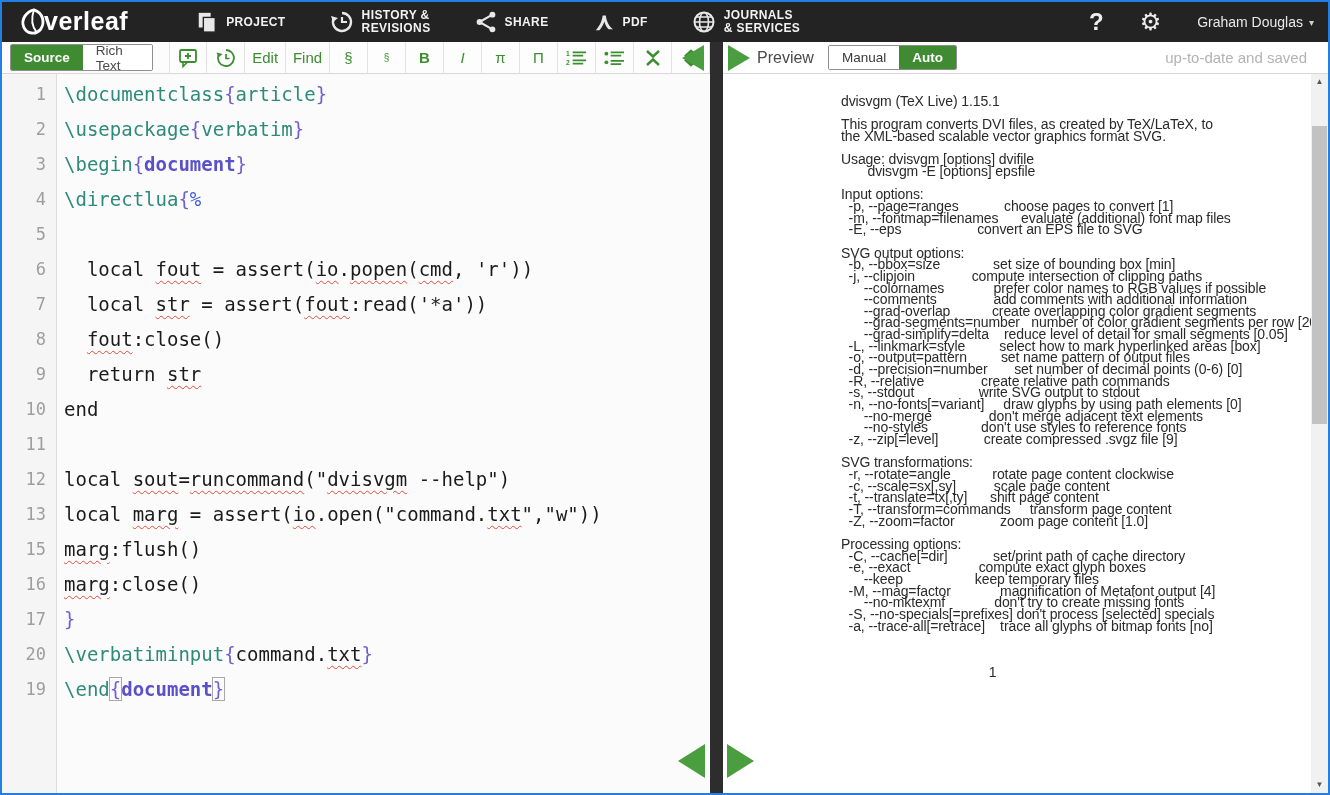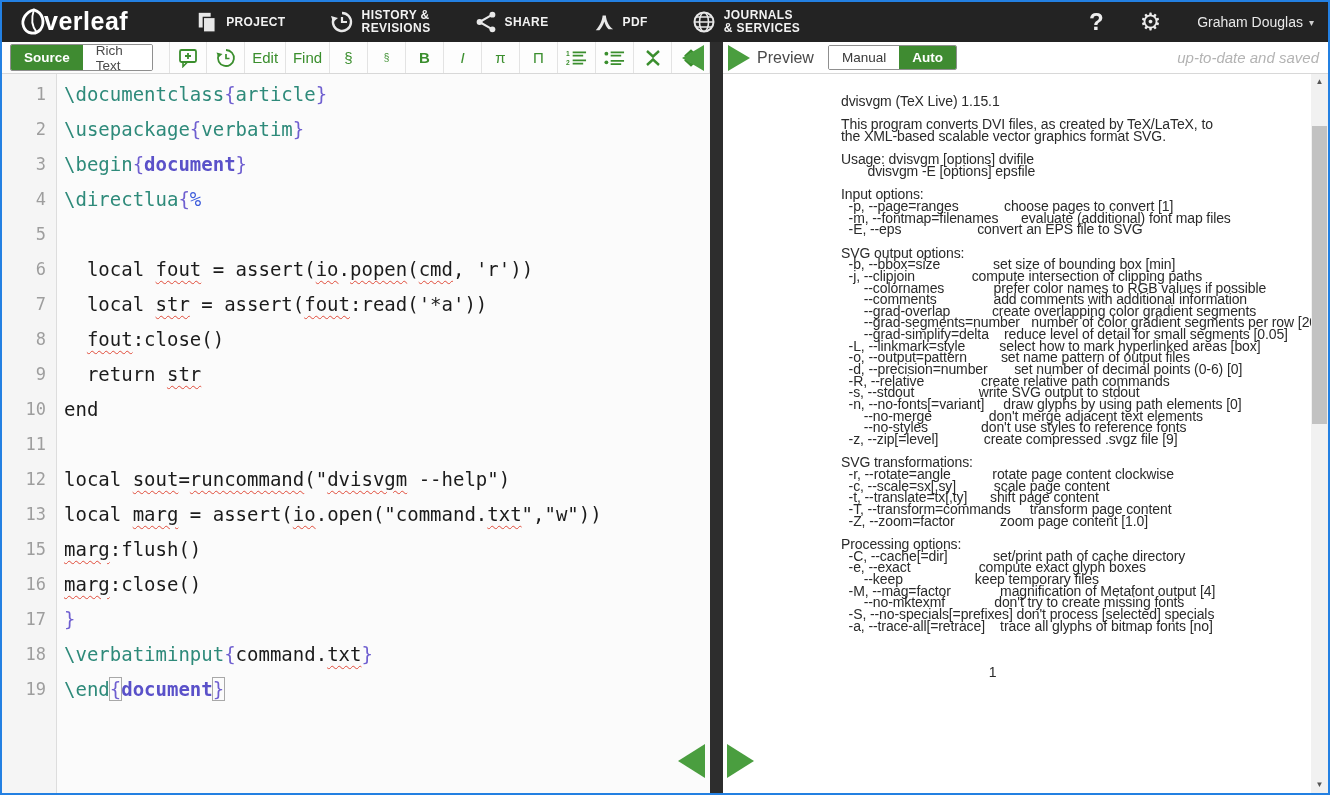--- a/index.html
+++ b/index.html
@@ -88,21 +88,21 @@
     height:32px; flex:0 0 32px; background:#fff;
     border-bottom:1px solid #d8d8d8;
     display:flex; align-items:center; position:relative;
     padding-left:34px;
   }
   .preview-label { font-size:16px; color:#4a4a4a; margin-right:14px; }
   .compile-toggle { display:flex; height:25px; border:1px solid #8f8f8f; border-radius:2px; overflow:hidden; }
   .compile-btn { display:flex; align-items:center; padding:0 13px; font-size:13.5px; cursor:pointer; }
   .compile-btn.inactive { background:#fff; color:#3a3a3a; }
   .compile-btn.active { background:#3f8b31; color:#fff; font-weight:bold; }
-  .save-status { margin-left:auto; padding-right:9px; font-size:15px; color:#b3b3b3;font-style:italic; }
+  .save-status { margin-left:auto; padding-right:21px; font-size:15px; color:#b3b3b3; }
 
   
   .pdf-area { flex:1; position:relative; background:#fff; overflow:hidden; }
   .pdf-text {
     position:absolute; left:118px; top:22px;
     font-family:Liberation Sans, sans-serif;
     font-size:14px; line-height:11.66px; color:#2a2a2a;
     white-space:pre; letter-spacing:-0.1px;
   }
   .scrollbar { position:absolute; right:0; top:0; bottom:0; width:17px; background:#f1f1f1; }
@@ -296,21 +296,21 @@
           </div>
           <div class="cm-line">
             <span class="ln">16</span>
             <span class="code"><span class="tok-plain misspell">marg</span><span class="tok-plain">:close()</span></span>
           </div>
           <div class="cm-line">
             <span class="ln">17</span>
             <span class="code"><span class="tok-brace">}</span></span>
           </div>
           <div class="cm-line">
-            <span class="ln">18</span>
+            <span class="ln">20</span>
             <span class="code"><span class="tok-cmd">\verbatiminput</span><span class="tok-brace">{</span><span class="tok-plain">command.</span><span class="tok-plain misspell">txt</span><span class="tok-brace">}</span></span>
           </div>
           <div class="cm-line">
             <span class="ln">19</span>
             <span class="code"><span class="tok-cmd">\end</span><span class="tok-brace bracket-box">{</span><span class="tok-arg">document</span><span class="tok-brace bracket-box">}</span></span>
           </div>
         </div>
     </div>
 
     <span class="arrow arrow-left-bottom"></span>

